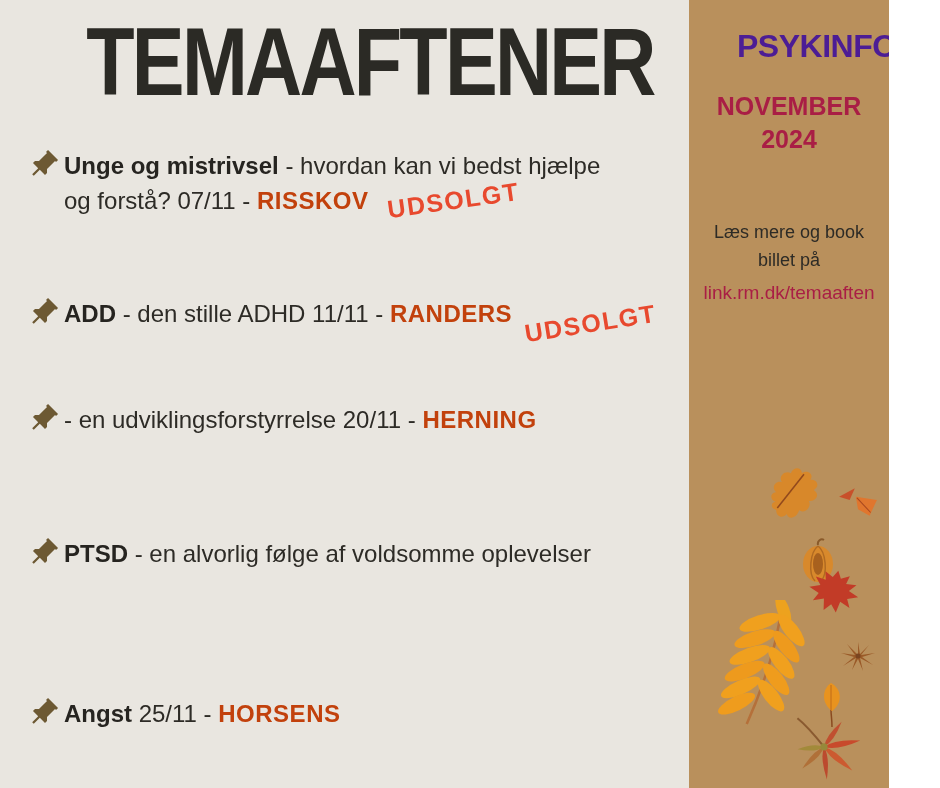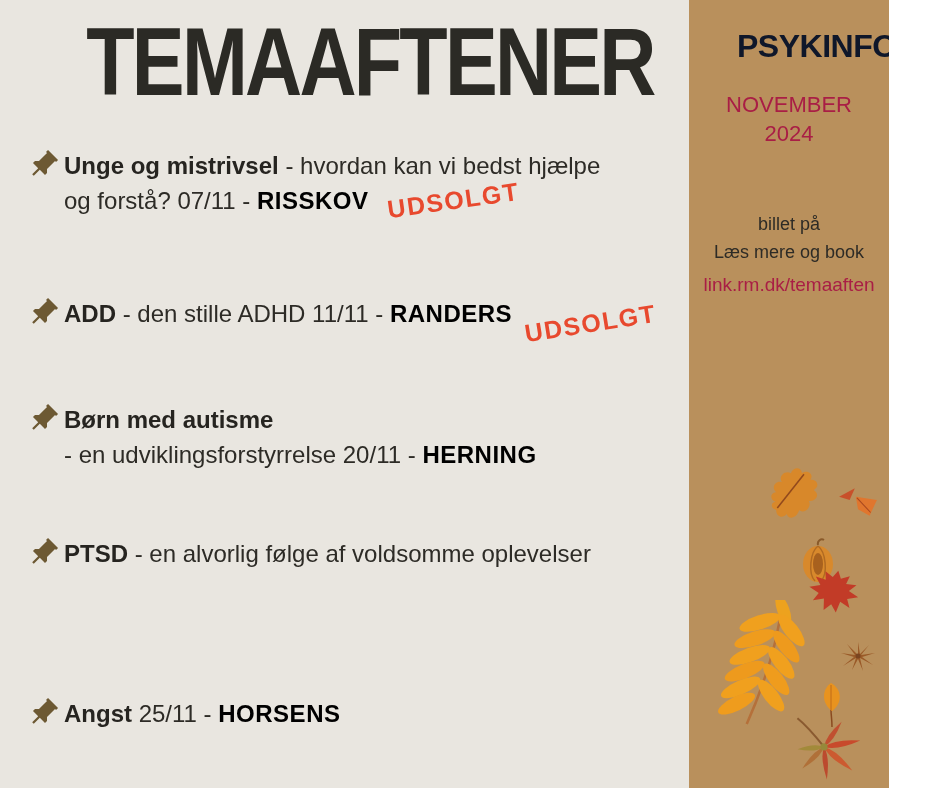--- a/index.html
+++ b/index.html
@@ -14,37 +14,37 @@
     text-align:center; font-size:86px; font-weight:bold; color:#2b2a25;
     letter-spacing:-3px; transform:scale(0.92,1.12); transform-origin:50% 15%;
     white-space:nowrap;
   }
   .event { position:absolute; left:26px; display:flex; gap:0; width:690px; }
   .pin { flex:0 0 38px; padding-top:0; }
   .pin svg { transform:rotate(45deg); }
   .etext { font-size:24px; line-height:35px; color:#2d2b26; }
   .eline { white-space:nowrap; }
   .etext b { font-weight:bold; color:#262420; }
-  .loc { color:#000000; font-weight:bold; letter-spacing:0.5px; }
+  .loc { color:#c2410c; font-weight:bold; letter-spacing:0.5px; }
   .soldout {
     display:inline-block; color:#e8492e; font-weight:bold; font-size:25px;
     letter-spacing:1.5px; transform:rotate(-8deg); margin-left:18px;
   }
   .soldout.drop { transform:translateY(10px) rotate(-9deg); margin-left:12px; }
   
   .sidebar {
     position:relative; width:200px; height:788px; background:#b9905c;
     text-align:center; overflow:hidden;
   }
   .brand {
-    margin:26px 0 0 0; font-size:32px; font-weight:bold; color:#0f172a;
+    margin:26px 0 0 0; font-size:32px; font-weight:bold; color:#4c1d95;
     line-height:1.3; letter-spacing:-0.5px;padding-left:48px;
   }
   .presents { margin-top:25px; font-size:17px; font-weight:bold; color:#201e1a; letter-spacing:0.5px; }
-  .month { margin-top:22px; font-size:22px; font-weight:normal; color:#a91e45; line-height:1.35; }
+  .month { margin-top:22px; font-size:25px; font-weight:bold; color:#a91e45; line-height:1.35; }
   .cta { margin-top:62px; font-size:18px; color:#2d2b26; line-height:1.55; }
   .link { display:block; margin-top:3px; font-size:19px; color:#a91e45; text-decoration:none; }
   .deco { position:absolute; pointer-events:none; }
 </style>
 </head>
 <body>
 
 <div class="poster">
 
   <div class="main">
@@ -73,21 +73,20 @@
       </div>
     </div>
 
     <div class="event" style="top:402px">
       <span class="pin">
         <svg width="34" height="34" viewBox="0 0 24 24">
             <path fill="#6d5933" d="M16,12V4H17V2H7V4H8V12L6,14V16H11.2V22H12.8V16H18V14L16,12Z"></path>
           </svg>
       </span>
       <div class="etext">
-        <div class="eline"><b>Børn med autisme</b></div>
         <div class="eline"><span>- en udviklingsforstyrrelse 20/11 -</span> <span class="loc">HERNING</span></div>
       </div>
     </div>
 
     <div class="event" style="top:536px">
       <span class="pin">
         <svg width="34" height="34" viewBox="0 0 24 24">
             <path fill="#6d5933" d="M16,12V4H17V2H7V4H8V12L6,14V16H11.2V22H12.8V16H18V14L16,12Z"></path>
           </svg>
       </span>
@@ -110,22 +109,22 @@
 
   <div class="sidebar">
     <div class="brand">
       <div>PSYKINFO</div>
     </div>
     <div class="month">
       <div>NOVEMBER</div>
       <div>2024</div>
     </div>
     <div class="cta">
+      <div>Læs mere og book</div>
       <div>billet på</div>
-      <div>Læs mere og book</div>
       <a class="link" href="#">link.rm.dk/temaaften</a>
     </div>
 
     <svg class="deco" style="left:76px;top:464px" width="68" height="60" viewBox="0 0 66 58">
       <g transform="rotate(-35 33 29)">
         <path d="M6,29 C2,24 6,20 10,22 C6,16 12,12 16,15 C14,8 22,5 26,10 C26,3 36,2 38,8 C44,4 50,9 47,14 C54,14 56,22 50,24 C56,27 54,35 47,34 C50,41 42,45 37,40 C36,47 26,48 24,42 C18,47 10,44 12,38 C6,40 2,34 6,29 Z" fill="#d8882a"></path>
         <path d="M8,28 L48,16" stroke="#92491c" stroke-width="1.5"></path>
       </g>
     </svg>
 

